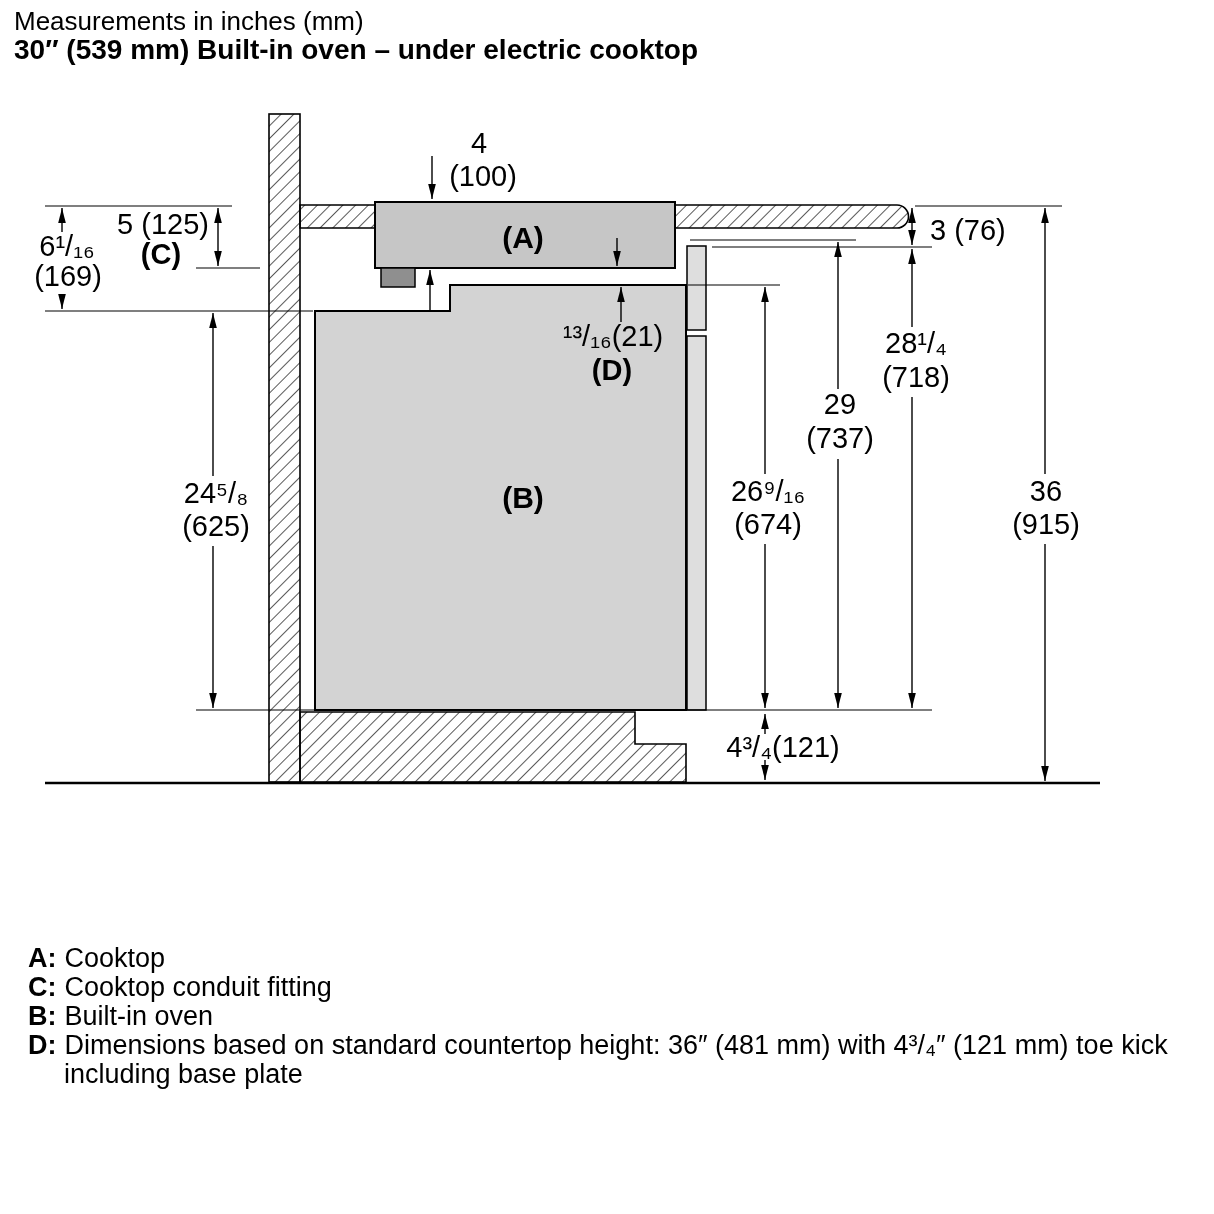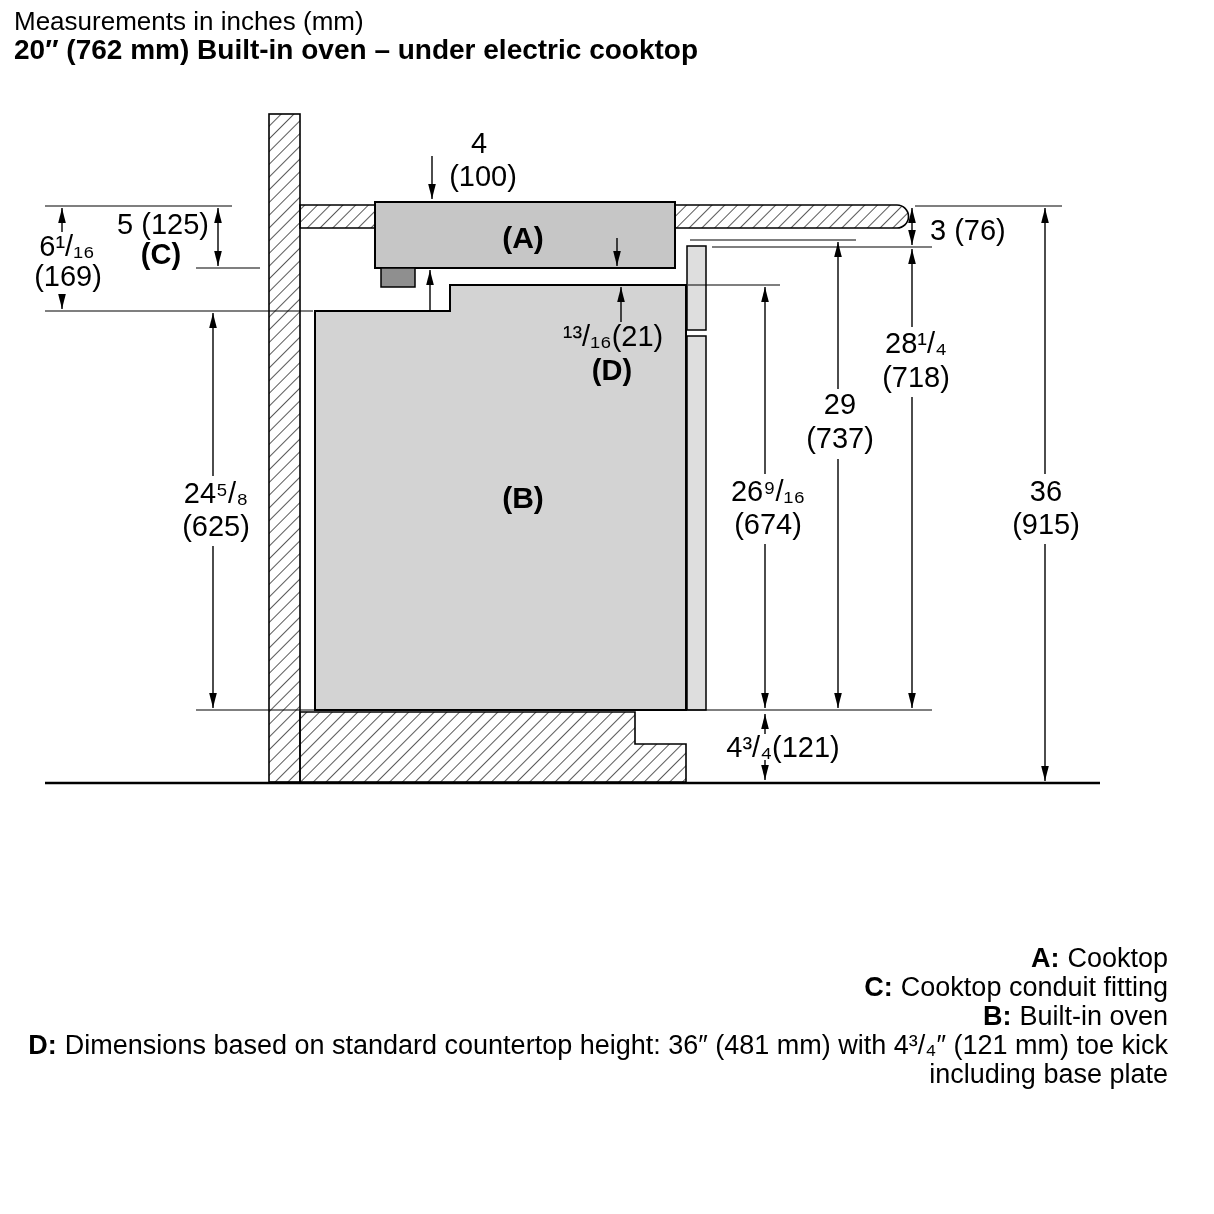--- a/index.html
+++ b/index.html
@@ -17,32 +17,32 @@
   .floor{stroke:#000;stroke-width:2.6;}
   .ext line{stroke:#000;stroke-width:1.2;}
   .dim line{stroke:#000;stroke-width:1.4;}
   .bg rect{fill:#fff;}
   .dt text{font-size:29px;fill:#000;text-anchor:middle;
     font-family:"Liberation Sans","DejaVu Sans",sans-serif;}
   .dt text.start{text-anchor:start;}
   .dt text.big{font-size:30px;font-weight:bold;}
   .dt text.bold{font-weight:bold;}
 
-  .legend{position:absolute;left:8px;top:944px;width:1160px;font-size:27px;line-height:29px;text-align:right;}
+  .legend{position:absolute;left:28px;top:944px;width:1160px;font-size:27px;line-height:29px;}
   .legend .row{padding-left:36px;text-indent:-36px;}
   .legend .cont{padding-left:36px;}
   .legend b{font-weight:bold;padding-right:8px;}
 </style>
 </head>
 <body>
 
 <div class="page">
 
   <div class="hdr-sub">Measurements in inches (mm)</div>
-  <div class="hdr-title">20″ (762 mm) Built-in oven – under electric cooktop</div>
+  <div class="hdr-title">30″ (539 mm) Built-in oven – under electric cooktop</div>
 
   <svg class="diagram" width="1214" height="1214" viewBox="0 0 1214 1214">
     <defs>
       <pattern id="hatch" width="9" height="9" patternUnits="userSpaceOnUse" patternTransform="rotate(45)">
         <line x1="0" y1="0" x2="0" y2="9" stroke="#000" stroke-width="1.3"></line>
       </pattern>
       <marker id="arr" markerUnits="userSpaceOnUse" markerWidth="17" markerHeight="10" refX="16" refY="5" orient="auto-start-reverse">
         <path d="M16,5 L1,1.2 L1,8.8 Z" fill="#000"></path>
       </marker>
     </defs>

